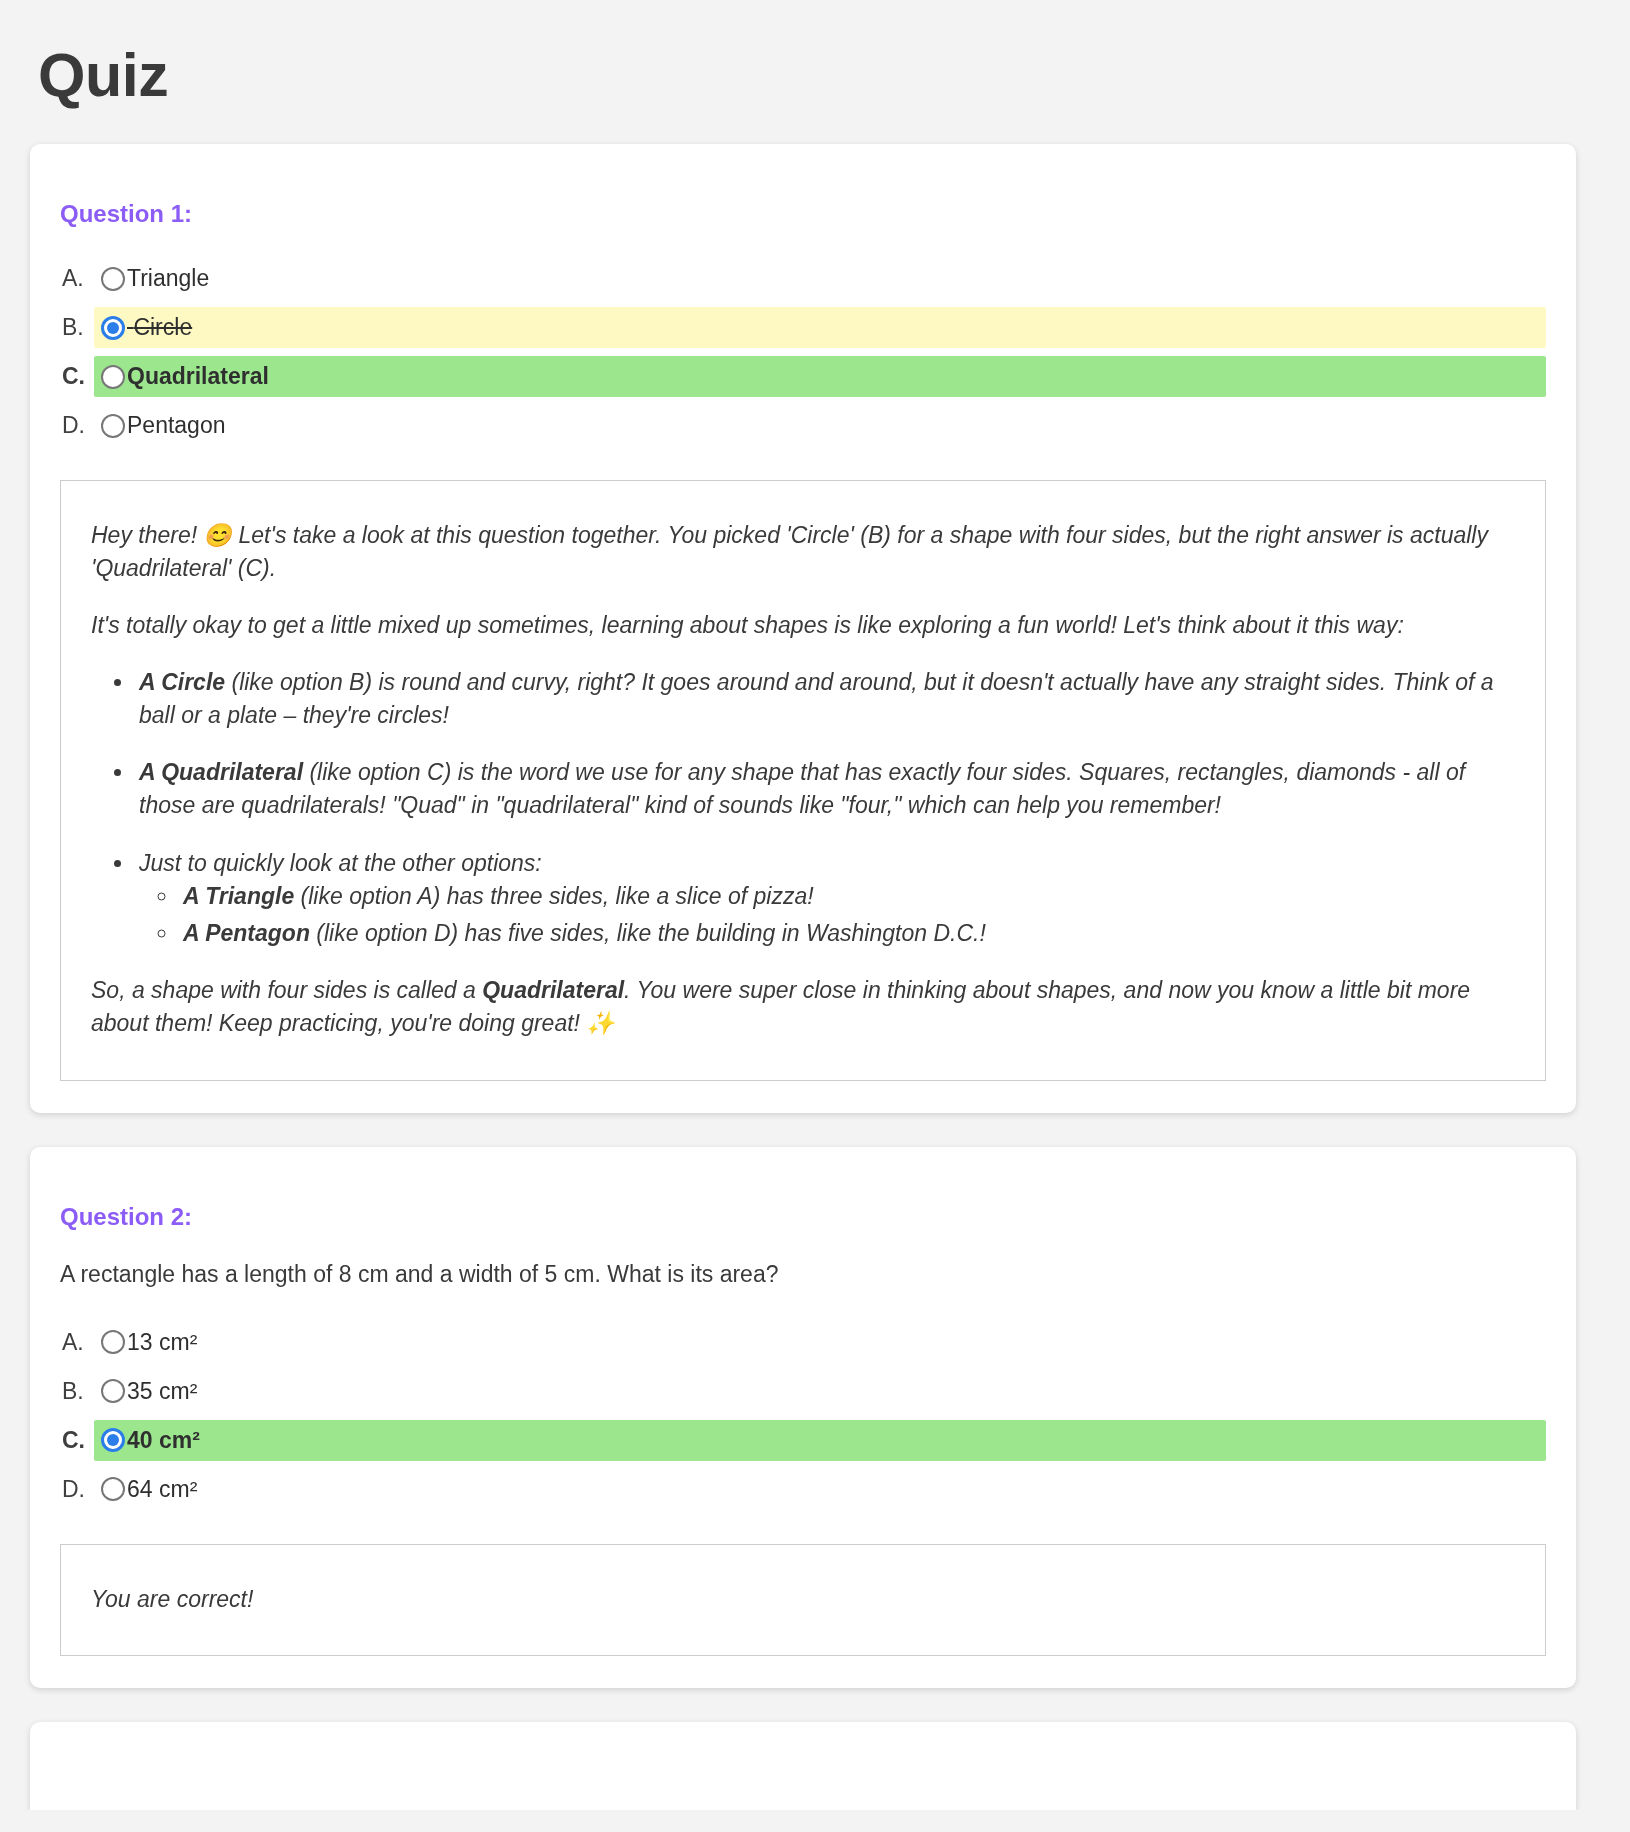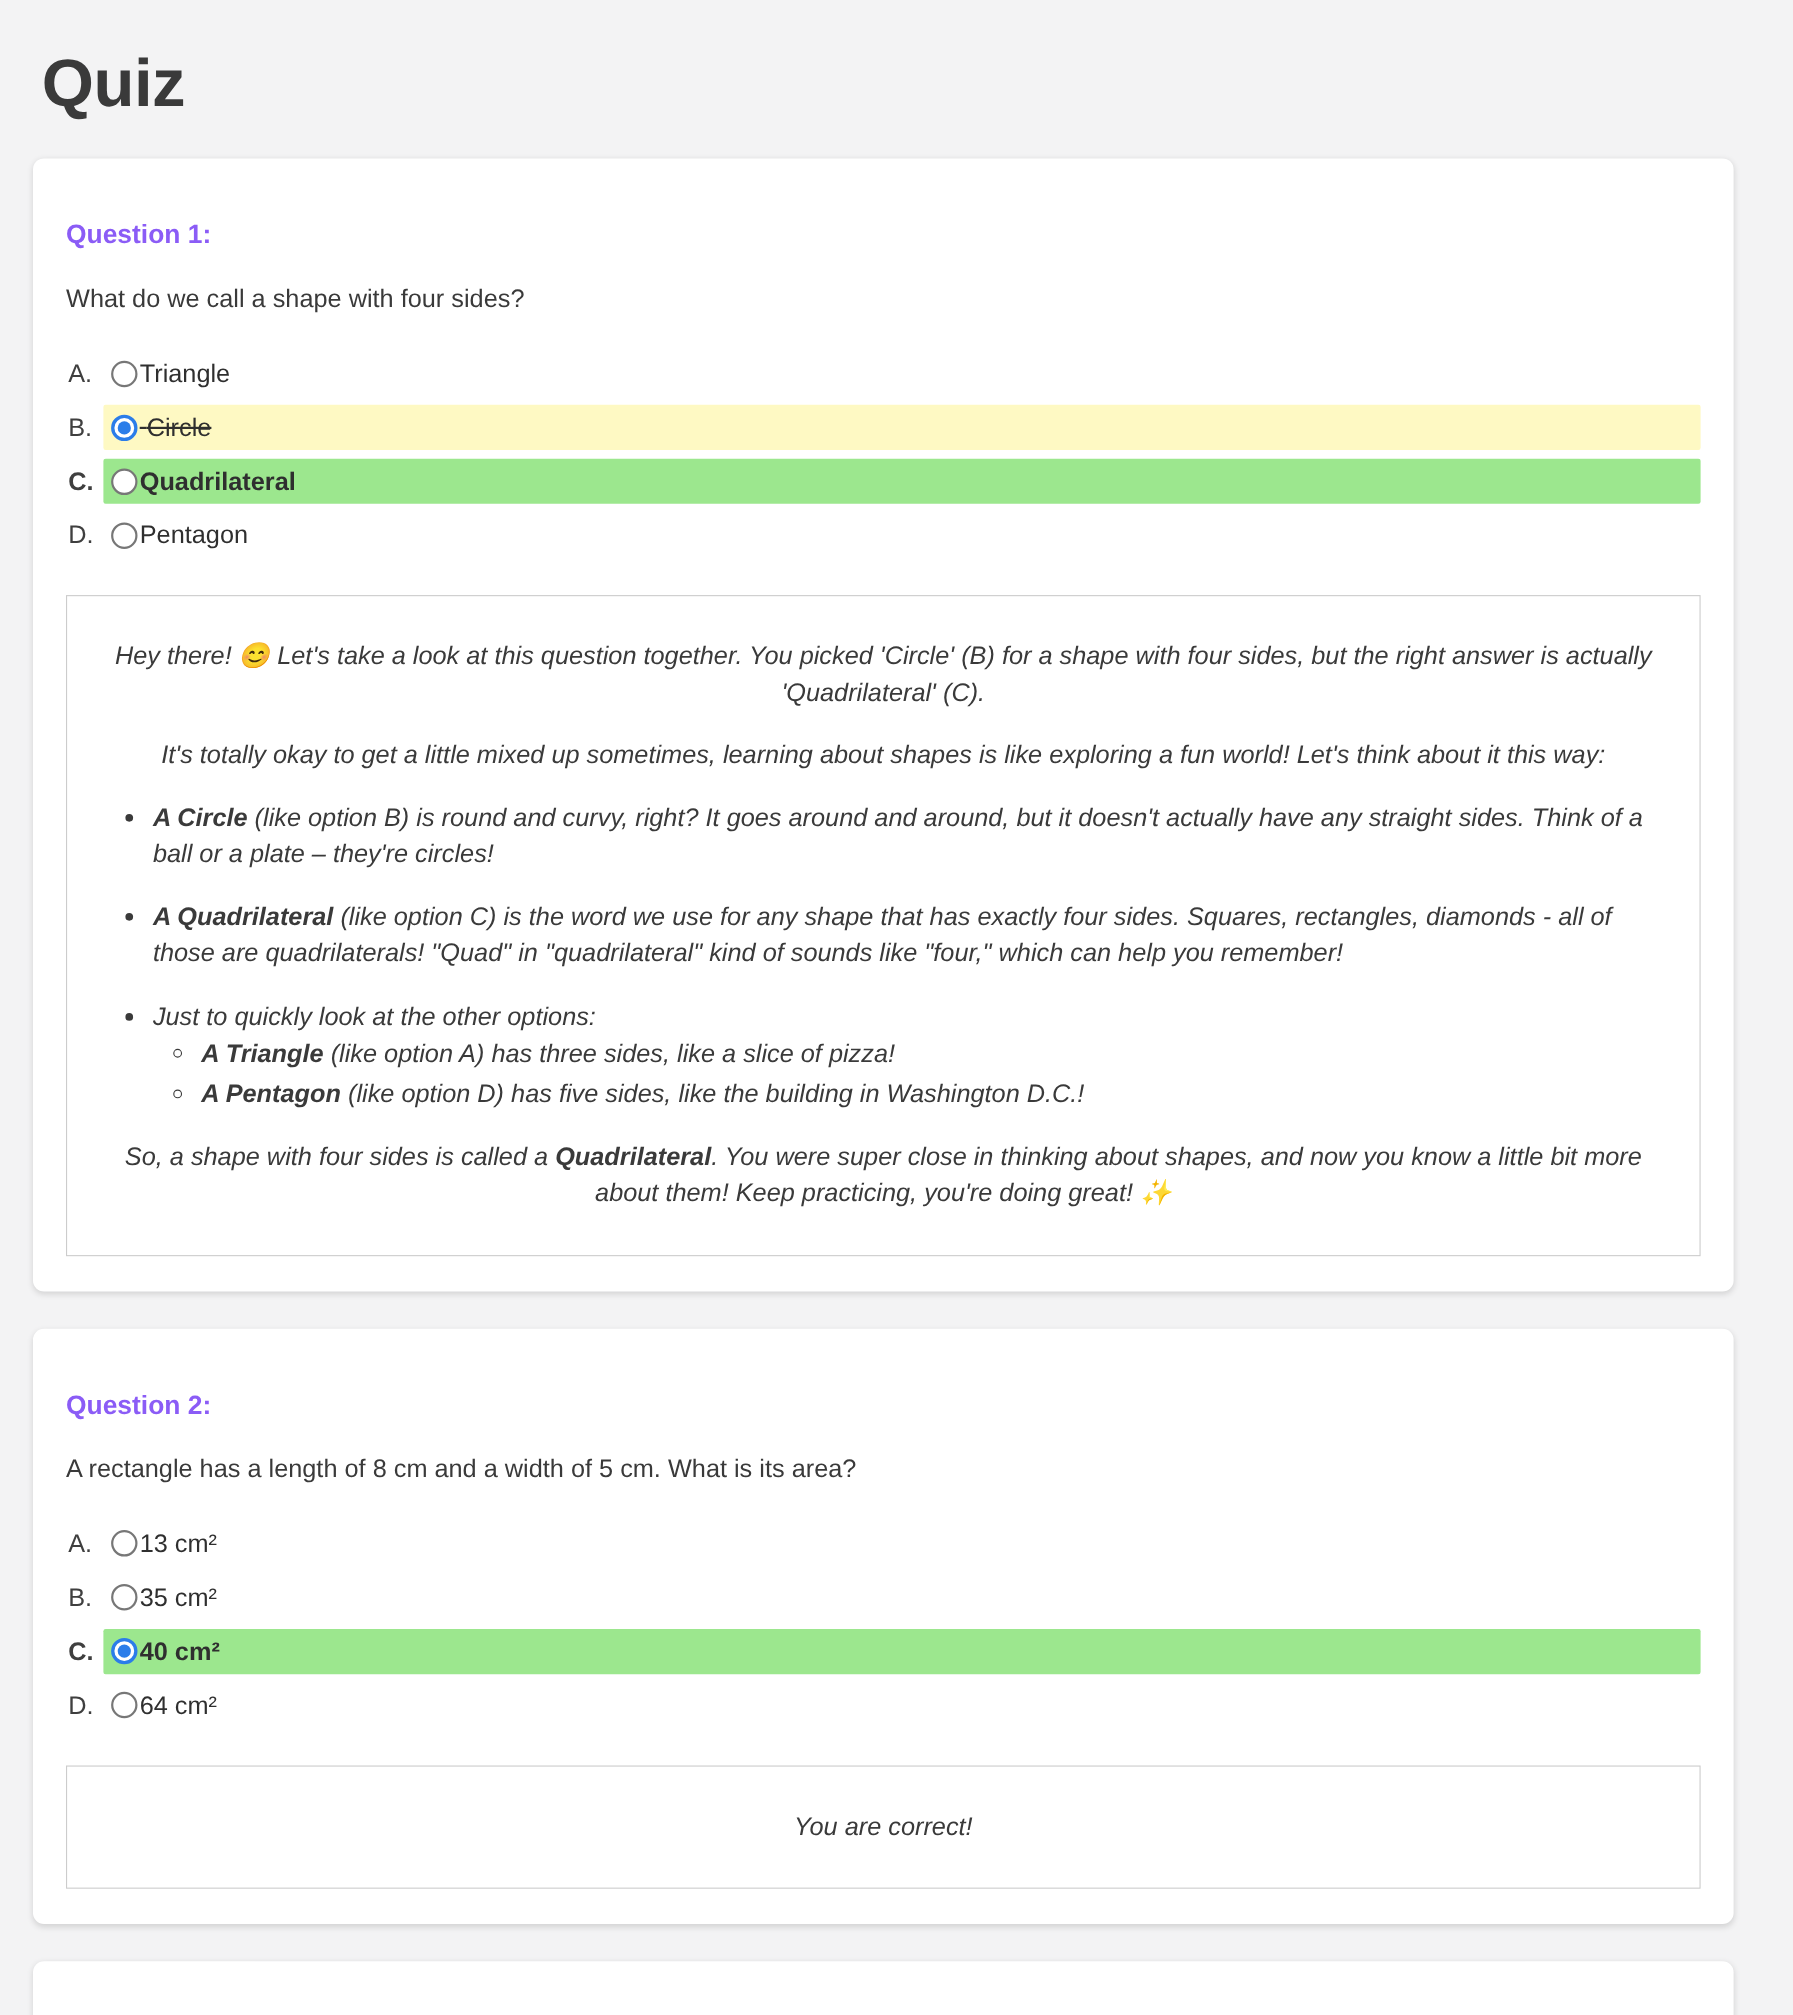--- a/index.html
+++ b/index.html
@@ -88,21 +88,21 @@
   }
   .feedback {
     border: 1px solid #cccccc;
     background: #ffffff;
     padding: 14px 30px 16px 30px;
     font-style: italic;
     font-size: 23px;
     line-height: 1.43;
     color: #3a3a3a;
   }
-  .feedback p { margin: 24px 0; text-align: center; }
+  .feedback p { margin: 24px 0; }
   .feedback ul.lvl1 {
     margin: 24px 0;
     padding-left: 44px;
     list-style-type: disc;
   }
   .feedback ul.lvl1 > li { margin-bottom: 25px; padding-left: 4px; }
   .feedback ul.lvl1 > li:last-child { margin-bottom: 0; }
   .feedback ul.lvl2 {
     margin: 0 0 0 0;
     padding-left: 40px;
@@ -118,21 +118,20 @@
     margin-bottom: 0;
   }
 </style>
 </head>
 <body>
 
 <h1 class="page-title">Quiz</h1>
 
 <section class="card">
   <h3 class="q-heading">Question 1:</h3>
-  <p class="q-prompt">What do we call a shape with four sides?</p>
 
   <div class="options">
 
     <div class="option">
       <span class="opt-letter">A.</span>
       <div class="opt-body">
         <div class="radio"></div>
         <span class="opt-text">Triangle</span>
       </div>
     </div>

